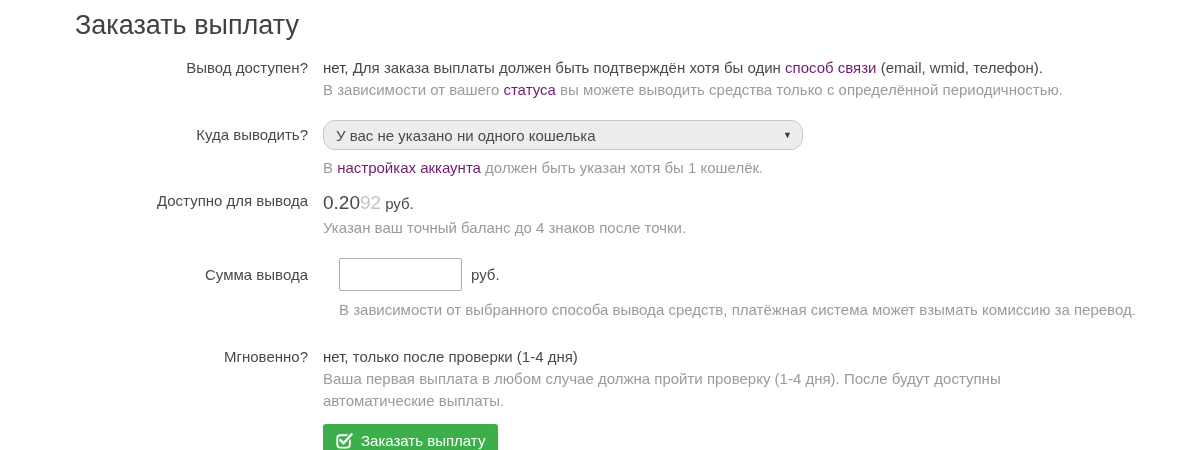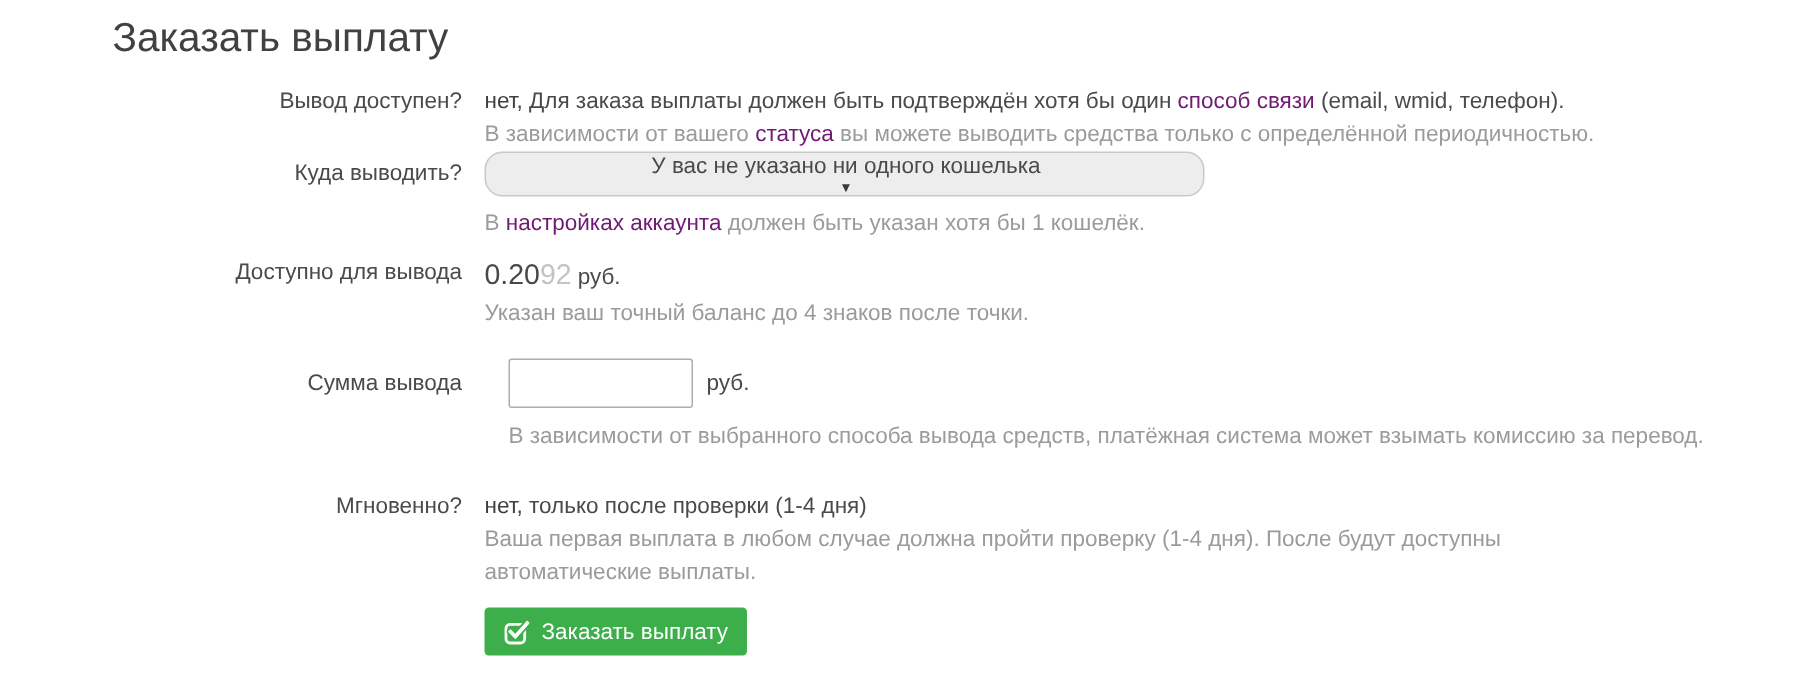--- a/index.html
+++ b/index.html
@@ -20,31 +20,31 @@
     width:308px; min-width:308px; text-align:right;
     color:#4a4a4a; line-height:22px;
   }
   .row-label.pad-ctl { padding-top:4px; }
   .row-label.pad-inp { padding-top:6px; }
   .row-content { flex:1; margin-left:15px; }
   .line { line-height:22px; }
   .red { color:#404040; }
   a.link { color:#701a75; text-decoration:none; cursor:pointer; }
   .help { color:#9b9b9b; line-height:22px; }
-  .mb-row1 { }
+  .mb-row1 { margin-bottom:19px; }
   .mb-row2 { margin-bottom:11px; }
   .mb-row3 { margin-bottom:19px; }
   .mb-row4 { margin-bottom:25px;gap:16px; }
   .mb-row5 { margin-bottom:12px; }
 
   .select-box {
     width:480px; height:30px;
     background:#ededed; border:1px solid #c9c9c9; border-radius:12px;
     display:flex; align-items:center; justify-content:space-between;
-    padding:0 10px 0 12px; cursor:pointer; color:#4a4a4a;flex-direction:column;
+    padding:0 10px 0 12px; cursor:pointer; color:#4a4a4a;
   }
   .select-arrow { font-size:9px; color:#3a3a3a; line-height:1; }
   .select-help { margin-top:7px; }
 
   .amount-line { line-height:26px; }
   .amount-main { font-size:19px; color:#494949; }
   .amount-faded { font-size:19px; color:#c3c3c3; }
   .amount-cur { font-size:15px; color:#4a4a4a; margin-left:4px; }
 
   .input-line { display:flex; align-items:center; }

